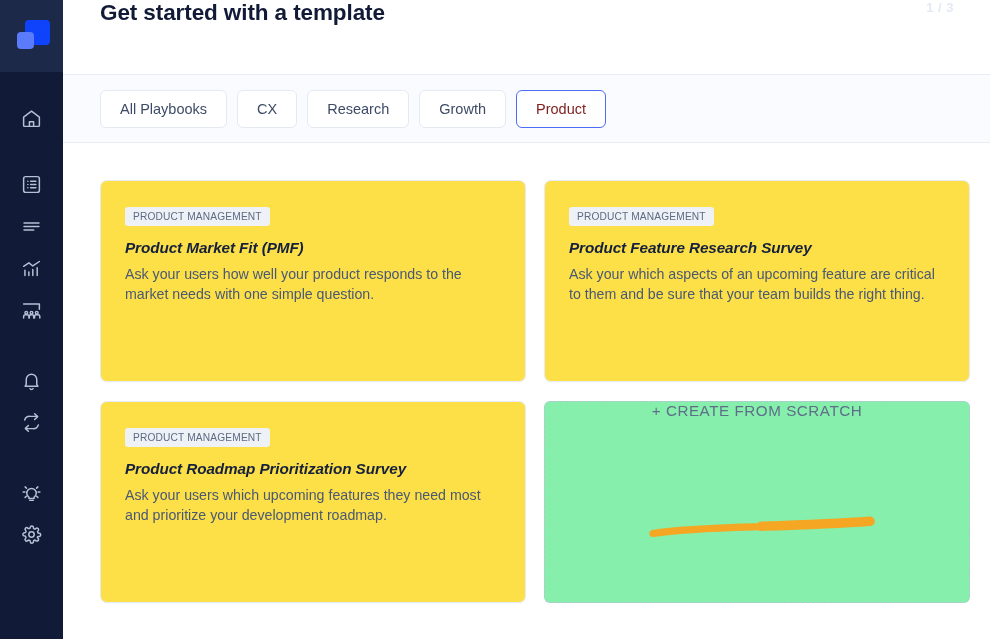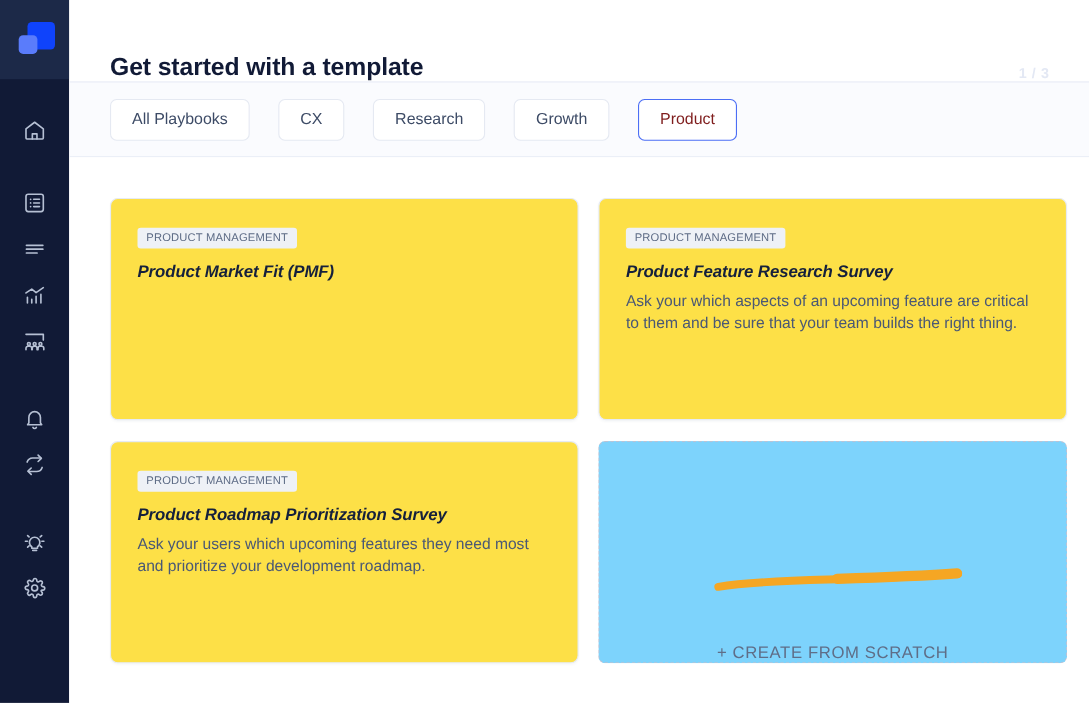--- a/index.html
+++ b/index.html
@@ -91,21 +91,21 @@
     display: flex;
     flex-direction: column;
     background: #ffffff;
     overflow: hidden;
   }
 
   .page-header {
     height: 74px;
     flex: 0 0 74px;
     display: flex;
-    align-items: flex-end;
+    align-items: flex-start;
     justify-content: space-between;
     padding: 0 36px 0 37px;
     background: #ffffff;
   }
 
   .page-title {
     font-size: 22.5px;
     font-weight: bold;
     color: #111a36;
     letter-spacing: -0.1px;
@@ -121,21 +121,21 @@
   
   .tabbar {
     height: 69px;
     flex: 0 0 69px;
     background: #fafbfe;
     border-top: 1px solid #e8ecf5;
     border-bottom: 1px solid #e8ecf5;
     display: flex;
     align-items: center;
     padding: 0 37px;
-    gap: 26px;
+    gap: 10px;
   }
 
   .tab {
     height: 38px;
     padding: 0 19px;
     border: 1px solid #e5e9f2;
     border-radius: 6px;
     background: #ffffff;
     color: #3d4b66;
     font-size: 14.5px;
@@ -200,24 +200,24 @@
     font-size: 14.2px;
     line-height: 20px;
     color: #4a5875;
   }
 
   
   .card-scratch {
     height: 202px;
     border: 1.4px dashed #b9c3d6;
     border-radius: 6px;
-    background: #7dd3fc;
+    background: #86efac;
     position: relative;
     display: flex;
-    align-items: flex-end;
+    align-items: flex-start;
     justify-content: center;
     cursor: pointer;
   }
 
   .scratch-label {
     font-size: 15.2px;
     color: #5f6e88;
     letter-spacing: 0.55px;
     position: relative;
     z-index: 2;
@@ -362,20 +362,21 @@
       <div class="tab">Growth</div>
       <div class="tab active">Product</div>
     </div>
 
     <main class="content">
       <div class="card-grid">
 
         <div class="card">
           <span class="badge">PRODUCT MANAGEMENT</span>
           <div class="card-title">Product Market Fit (PMF)</div>
+          <div class="card-desc">Ask your users how well your product responds to the market needs with one simple question.</div>
         </div>
 
         <div class="card">
           <span class="badge">PRODUCT MANAGEMENT</span>
           <div class="card-title">Product Feature Research Survey</div>
           <div class="card-desc">Ask your which aspects of an upcoming feature are critical to them and be sure that your team builds the right thing.</div>
         </div>
 
         <div class="card">
           <span class="badge">PRODUCT MANAGEMENT</span>

